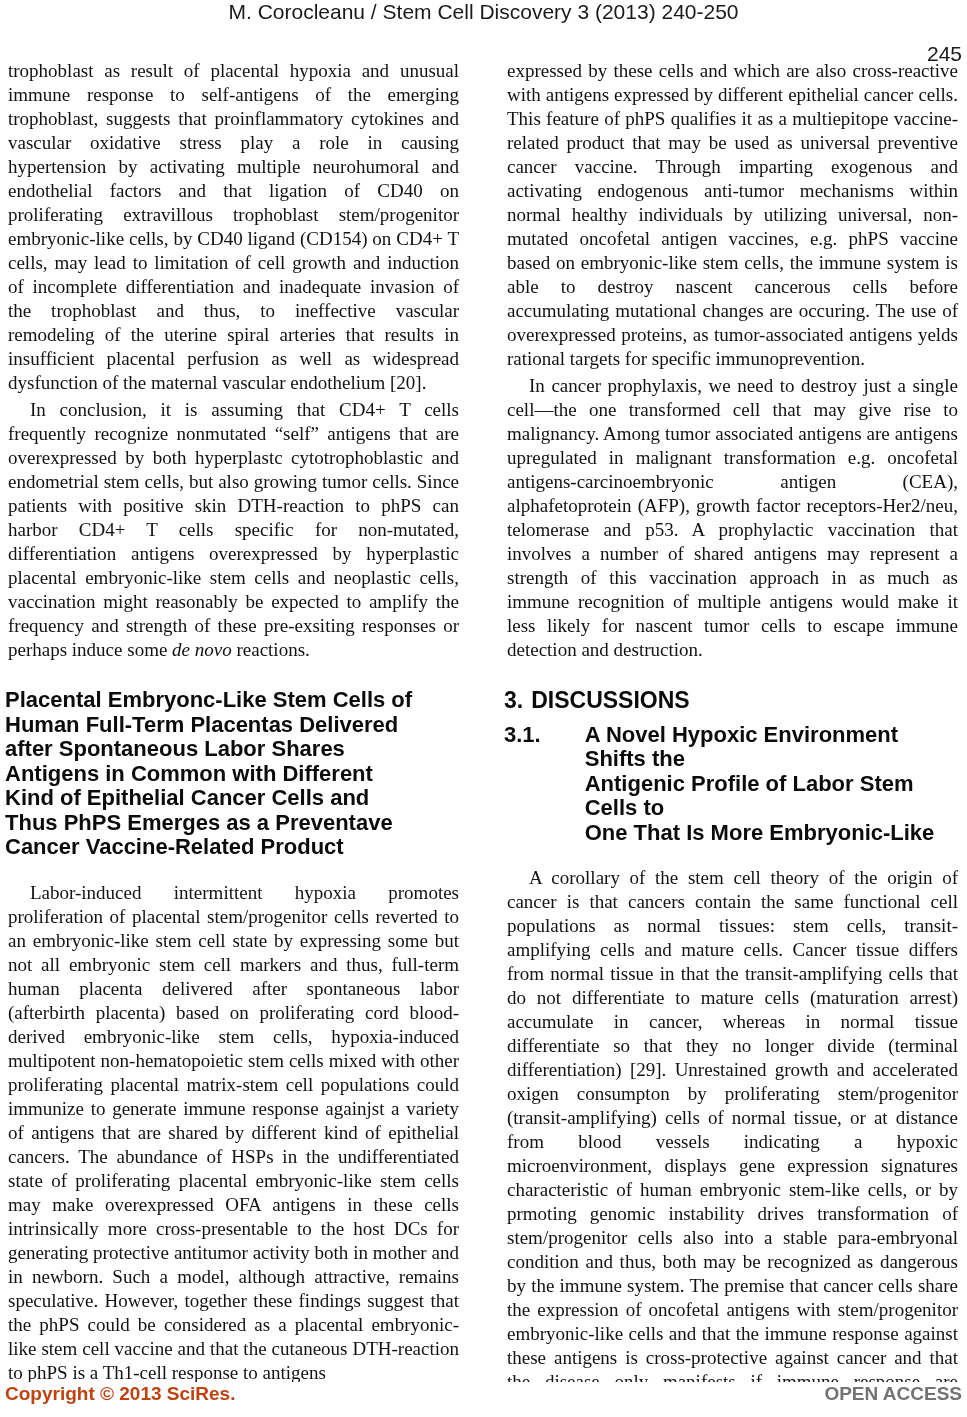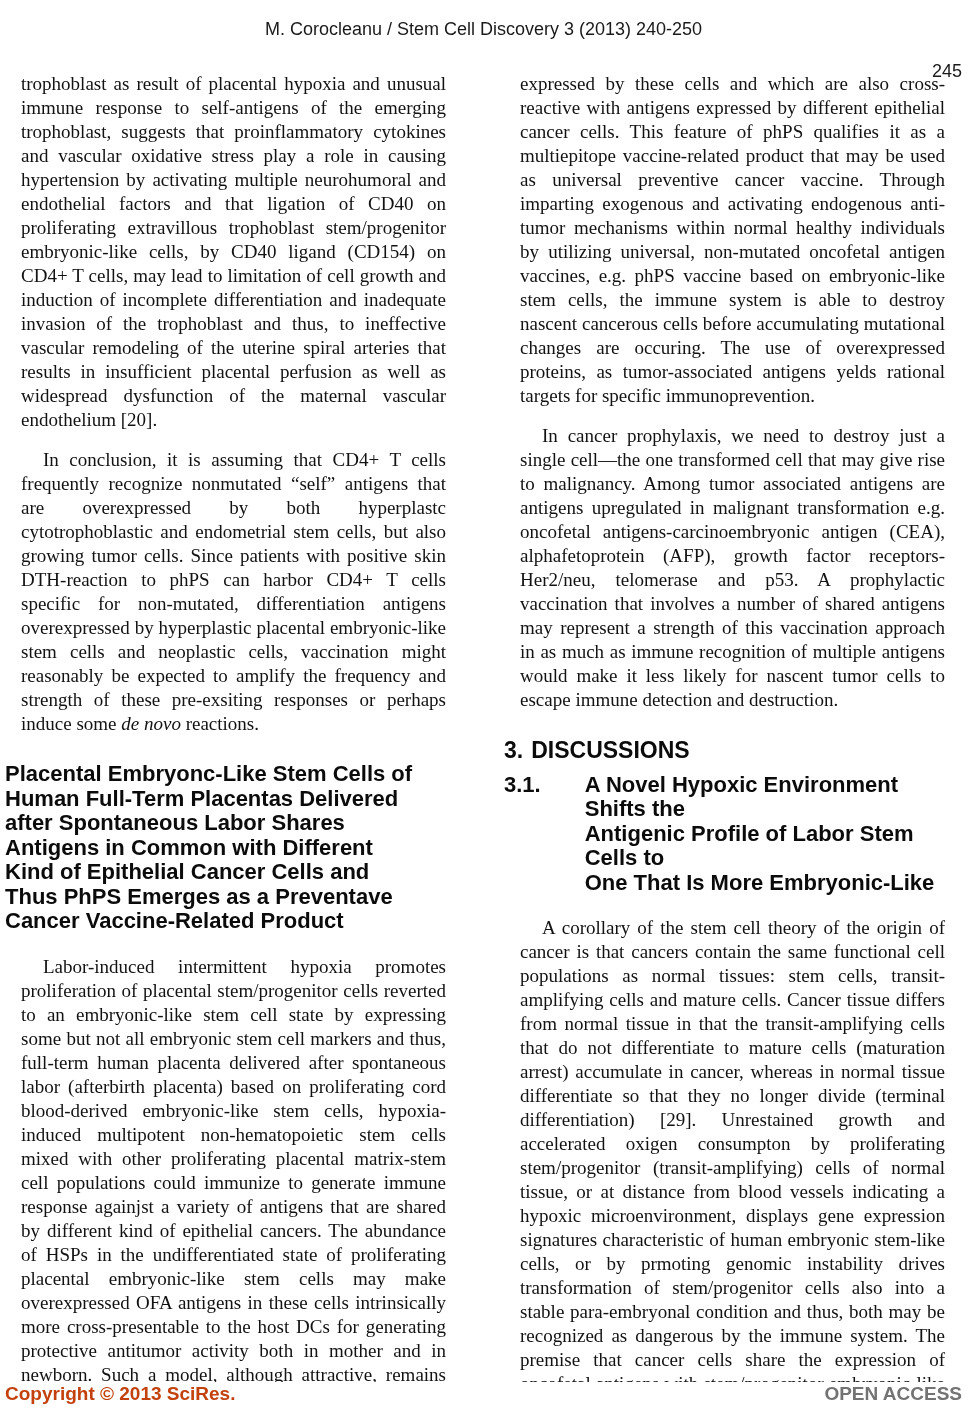--- a/index.html
+++ b/index.html
@@ -11,25 +11,25 @@
     position: relative;
     width: 967px;
     height: 1417px;
     background: #ffffff;
     color: #121212;
     overflow: hidden;
   }
   
   .running-header {
     position: absolute;
-    top: 19px;
+    top: 0;
     left: 5px;
     width: 957px;
     font-family: "Liberation Sans", sans-serif;
-    font-size: 18px;
+    font-size: 21px;
     color: #1a1a1a;
   }
   .running-title {
     display: block;
     text-align: center;
   }
   .page-number {
     position: absolute;
     top: 0;
     right: 0;
@@ -48,21 +48,21 @@
   }
   .col {
     width: 457px;
     flex: 0 0 457px;
   }
   .para {
     font-family: "Liberation Serif", serif;
     font-size: 19px;
     line-height: 24px;
     text-align: justify;
-    margin: 16px;
+    margin: 3px;
     color: #121212;
   }
   .para.indent {
     text-indent: 22px;
   }
   .italic { font-style: italic; }
   
   .section-heading {
     display: grid;
     grid-template-columns: auto 1fr;

